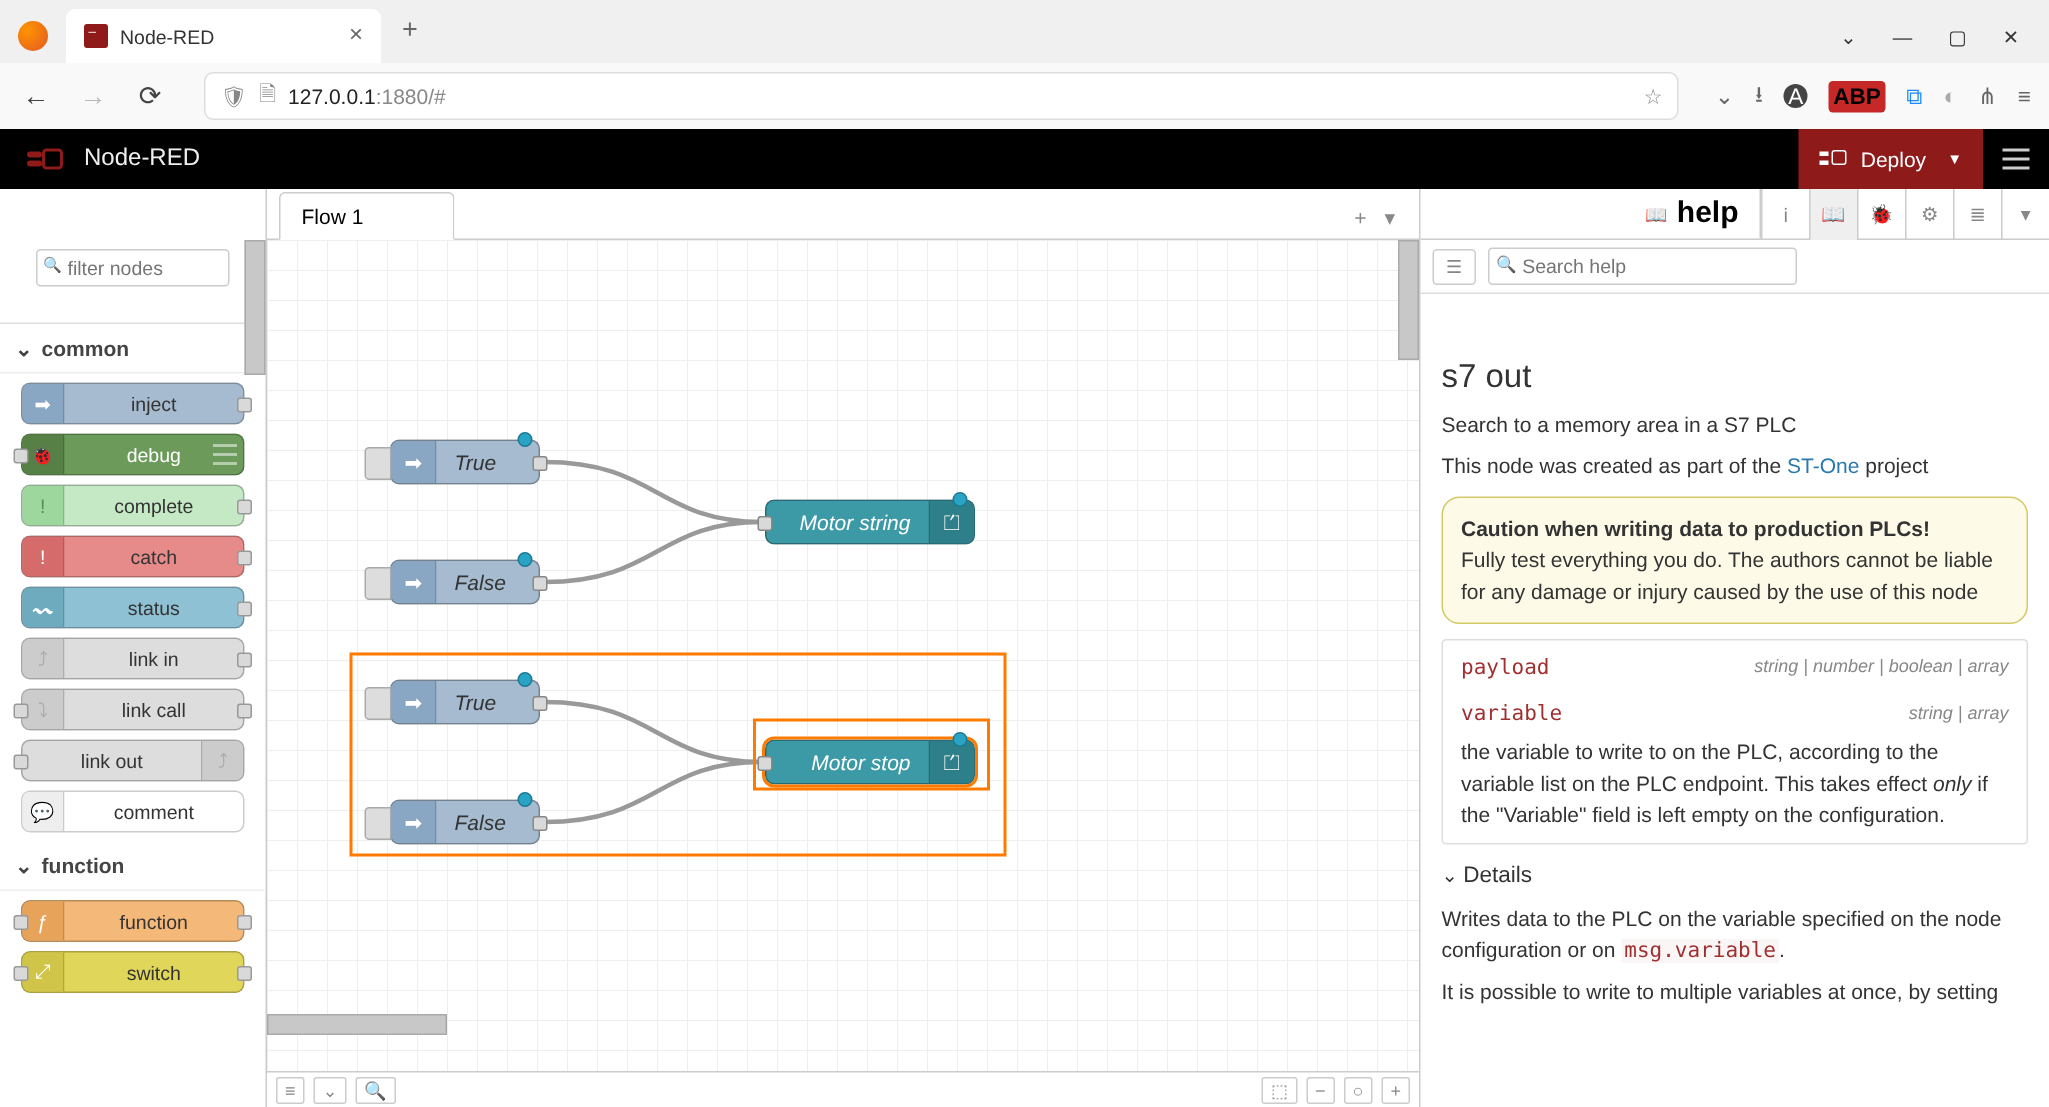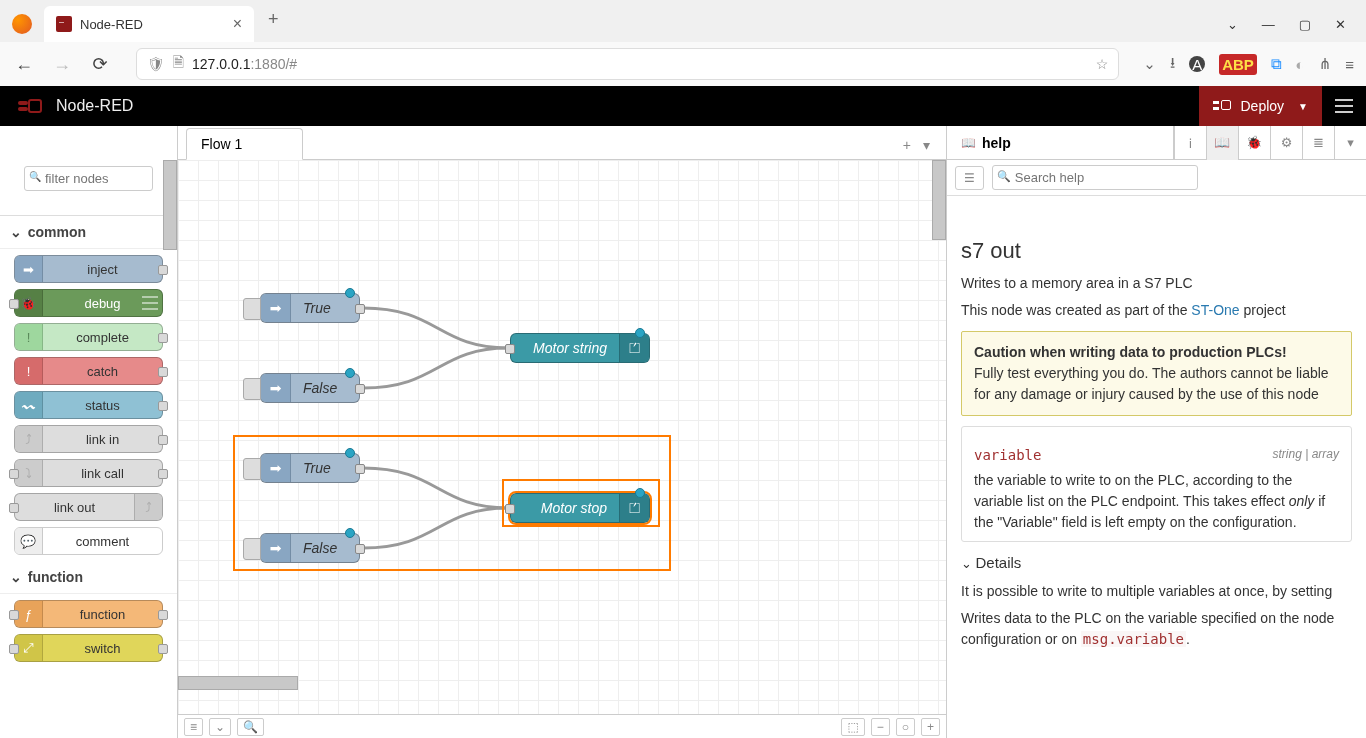--- a/index.html
+++ b/index.html
@@ -19,21 +19,21 @@
 
 .url-bar-row { height: 44px; display: flex; align-items: center; padding: 0 12px; gap: 14px; background: #f9f9f9; }
 .nav-btn { color: #444; font-size: 18px; cursor: pointer; width:24px; text-align:center;}
 .nav-btn.disabled { color: #bbb; }
 .url-bar { flex: 1; display: flex; align-items: center; background: #fff; border: 1px solid #ddd; border-radius: 6px; height: 32px; padding: 0 10px; margin: 0 10px; font-size: 14px; color: #666; }
 .url-bar .shield { margin-right: 8px; color: #888; }
 .url-bar .page-ic { margin-right: 8px; color: #888; }
 .url-bar .star { margin-left: auto; color: #888; }
 .toolbar-icons { display: flex; gap: 14px; align-items: center; color: #666; }
 .toolbar-icons span { cursor: pointer; font-size: 15px; }
-.badge-red { background: #c62828; color: #fde047; font-size: 9px; padding: 2px 3px; border-radius: 3px; font-weight: bold;}
+.badge-red { background: #c62828; color: #000000; font-size: 9px; padding: 2px 3px; border-radius: 3px; font-weight: bold;}
 .badge-dark { background: #444; color: #fff; font-size: 10px; width:16px; height:16px; border-radius:50%; display:inline-flex;align-items:center;justify-content:center;}
 
 
 .nr-header { height: 40px; background: #000; display: flex; align-items: center; padding: 0 0 0 18px; }
 .nr-logo { display:flex; align-items:center; gap:8px; }
 .nr-logo-ic { width: 30px; height: 18px; position:relative; }
 .nr-logo-ic::before { content:""; position:absolute; left:0; top:4px; width:10px; height:4px; background:#8f1a1a; border-radius:2px;}
 .nr-logo-ic::after { content:""; position:absolute; left:0; top:10px; width:10px; height:4px; background:#8f1a1a; border-radius:2px;}
 .nr-logo-ic2 { position:absolute; right:6px; top:2px; width:14px; height:14px; border:2px solid #8f1a1a; border-radius:3px;}
 .nr-title { color: #eee; font-size: 16px; font-weight: normal;}
@@ -104,37 +104,37 @@
 svg.wires { position:absolute; top:0; left:0; width:100%; height:100%; pointer-events:none;}
 svg.wires path { stroke:#999; stroke-width:3; fill:none;}
 
 .ws-footer { height:24px; border-top:1px solid #ccc; display:flex; align-items:center; padding:0 6px; font-size:12px; color:#888; gap:6px; background:#fff;}
 .ws-footer .spacer{flex:1;}
 .ws-footer .fic { border:1px solid #ccc; padding:1px 5px; border-radius:2px; cursor:pointer;}
 
 
 .rsidebar { width: 420px; border-left: 1px solid #ccc; background: #fff; display:flex; flex-direction:column;}
 .rs-tabs { height: 34px; border-bottom:1px solid #ccc; display:flex; align-items:center; padding: 0; }
-.rs-tab-main { display:flex; align-items:center; gap:6px; padding: 0 14px; height:100%; border-right:1px solid #ccc; font-size:14px; font-weight:bold; flex:1;}
+.rs-tab-main { display:flex; align-items:center; gap:6px; padding: 0 14px; height:100%; border-right:1px solid #ccc; font-size:20px; font-weight:bold; flex:1;justify-content:flex-end;}
 .rs-tab-main::before{content:"📖"; font-size:12px;}
 .rs-icons { display:flex;}
 .rs-icons span { width:32px; height:34px; display:flex;align-items:center;justify-content:center; border-left:1px solid #ccc; color:#888; cursor:pointer; font-size:13px;}
 .rs-icons span.active { background:#efefef;}
 
 .rs-toolbar { height:36px; border-bottom:1px solid #ddd; display:flex; align-items:center; padding:4px 8px; gap:8px;}
 .rs-toolbar .toc-btn { border:1px solid #ccc; padding:4px 8px; border-radius:3px; color:#888; font-size:12px; cursor:pointer;}
 .rs-toolbar input { flex:1; padding:4px 6px 4px 22px; border:1px solid #ccc; border-radius:3px; font-size:13px;}
 .rs-search-wrap{position:relative; flex:1;}
 .rs-search-wrap::before{content:"🔍"; position:absolute; left:6px; top:5px; font-size:11px; color:#aaa;}
 
 .rs-content { flex:1; overflow-y:auto; padding: 10px 14px; font-size:14px; color:#333; line-height:1.5;}
 .rs-content h1 { font-size:22px; font-weight:normal; margin-bottom:6px;margin-top:28px;}
 .rs-content p { margin: 6px 0;}
 .rs-content a { color:#2a7ab0; text-decoration:none;}
-.caution-box { border:1px solid #d4c968; background:#fdfae8; padding:10px 12px; margin:10px 0; border-radius:2px; font-size:14px;}
+.caution-box { border:1px solid #d4c968; background:#fdfae8; padding:10px 12px; margin:10px 0; border-radius:12px; font-size:14px;}
 .caution-box b { color:#333;}
 .sec-header { font-size:15px; margin:10px 0 6px 0; cursor:pointer;}
 .sec-header::before{content:"⌄ "; font-size:13px;}
 .dl-box { border:1px solid #ddd; border-radius:3px; margin:6px 0; padding: 8px 12px;}
 .dl-row { display:flex; justify-content:space-between; font-size:13px;}
 .dl-row .key { font-family: monospace; color:#a03030; font-size:14px;}
 .dl-row .types { color:#888; font-style:italic; font-size:12px;}
 .dl-desc { font-size:14px; color:#333; margin-top:4px;}
 code.inline { font-family: monospace; color:#a03030; background:#faf6f6; padding:0 2px;}
 em{font-style:italic;}
@@ -372,34 +372,38 @@
       </div>
     </div>
     <div class="rs-toolbar">
       <span class="toc-btn">☰</span>
       <div class="rs-search-wrap">
         <input type="text" placeholder="Search help" style="">
       </div>
     </div>
     <div class="rs-content">
       <h1>s7 out</h1>
-      <p>Writes to a memory area in a S7 PLC</p>
+      <p>Search to a memory area in a S7 PLC</p>
       <p>
         <span>This node was created as part of the </span><a href="#">ST-One</a><span> project</span>
       </p>
       <div class="caution-box">
         <b>Caution when writing data to production PLCs!</b><br>
         <span>Fully test everything you do. The authors cannot be liable for any damage or injury caused by the use of this node</span>
       </div>
       <div class="dl-box">
+        <div class="dl-row">
+            <span class="key">payload</span>
+            <span class="types">string | number | boolean | array</span>
+          </div>
         <div class="dl-row" style="margin-top:10px">
             <span class="key">variable</span>
             <span class="types">string | array</span>
           </div>
         <div class="dl-desc"><span>the variable to write to on the PLC, according to the variable list on the PLC endpoint. This takes effect </span><em>only</em><span> if the "Variable" field is left empty on the configuration.</span></div>
       </div>
       <div class="sec-header">Details</div>
+      <p><span>Writes data to the PLC on the variable specified on the node configuration or on </span><code class="inline">msg.variable</code><span>.</span></p>
       <p>It is possible to write to multiple variables at once, by setting</p>
-      <p><span>Writes data to the PLC on the variable specified on the node configuration or on </span><code class="inline">msg.variable</code><span>.</span></p>
     </div>
   </div>
 
 </div>
 
 </body></html>

